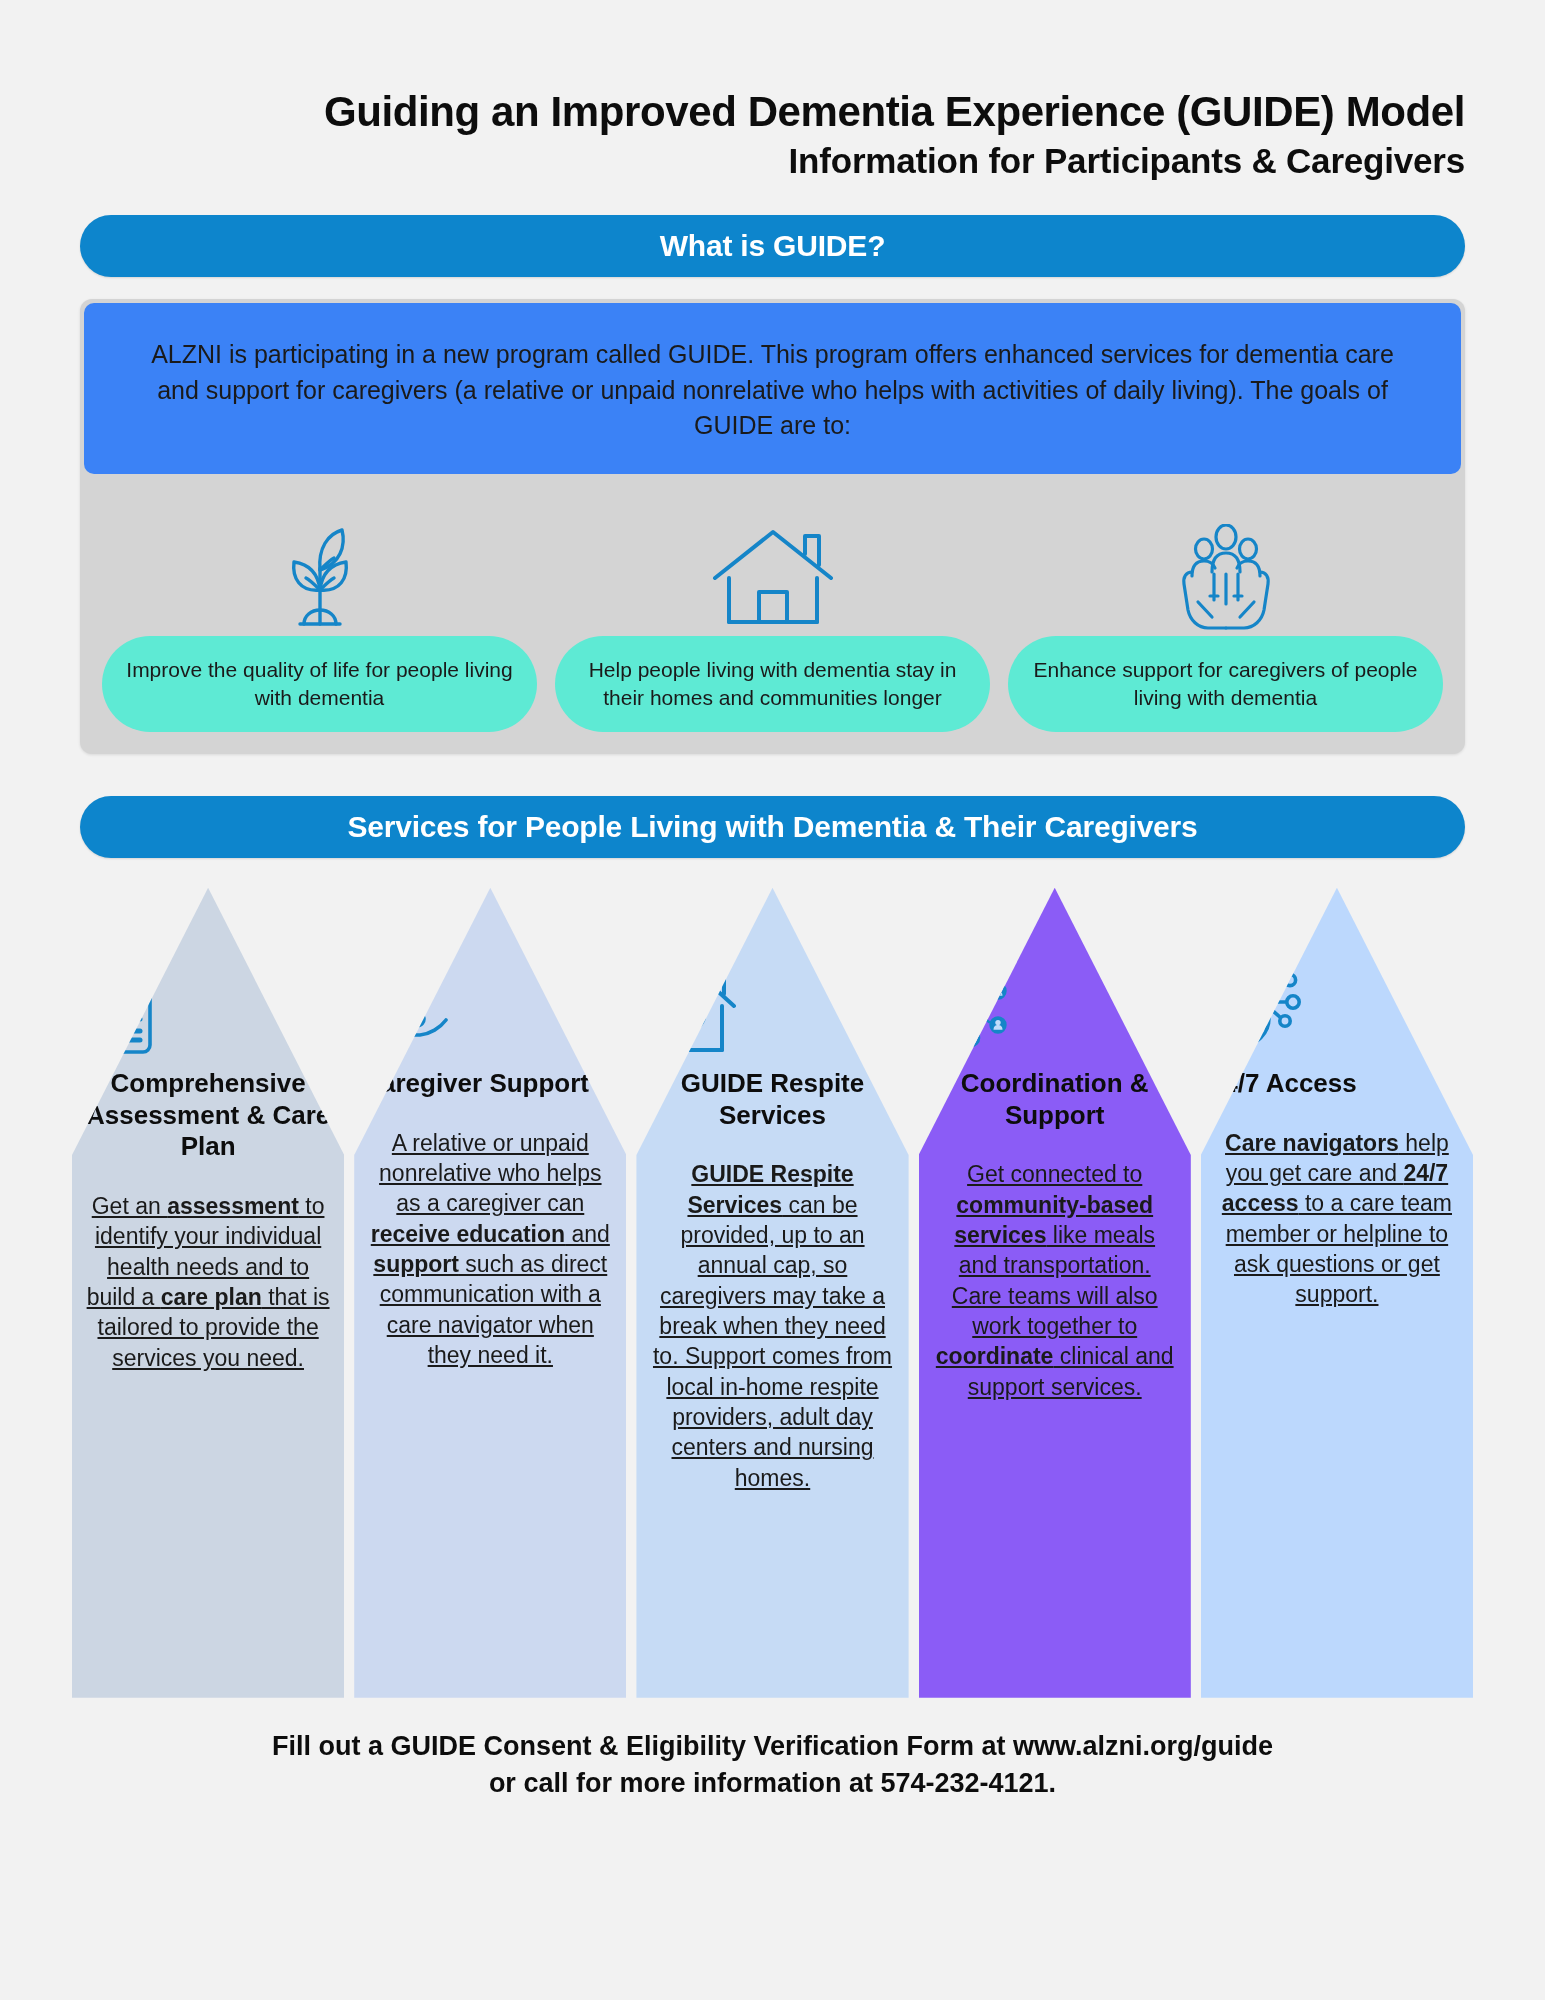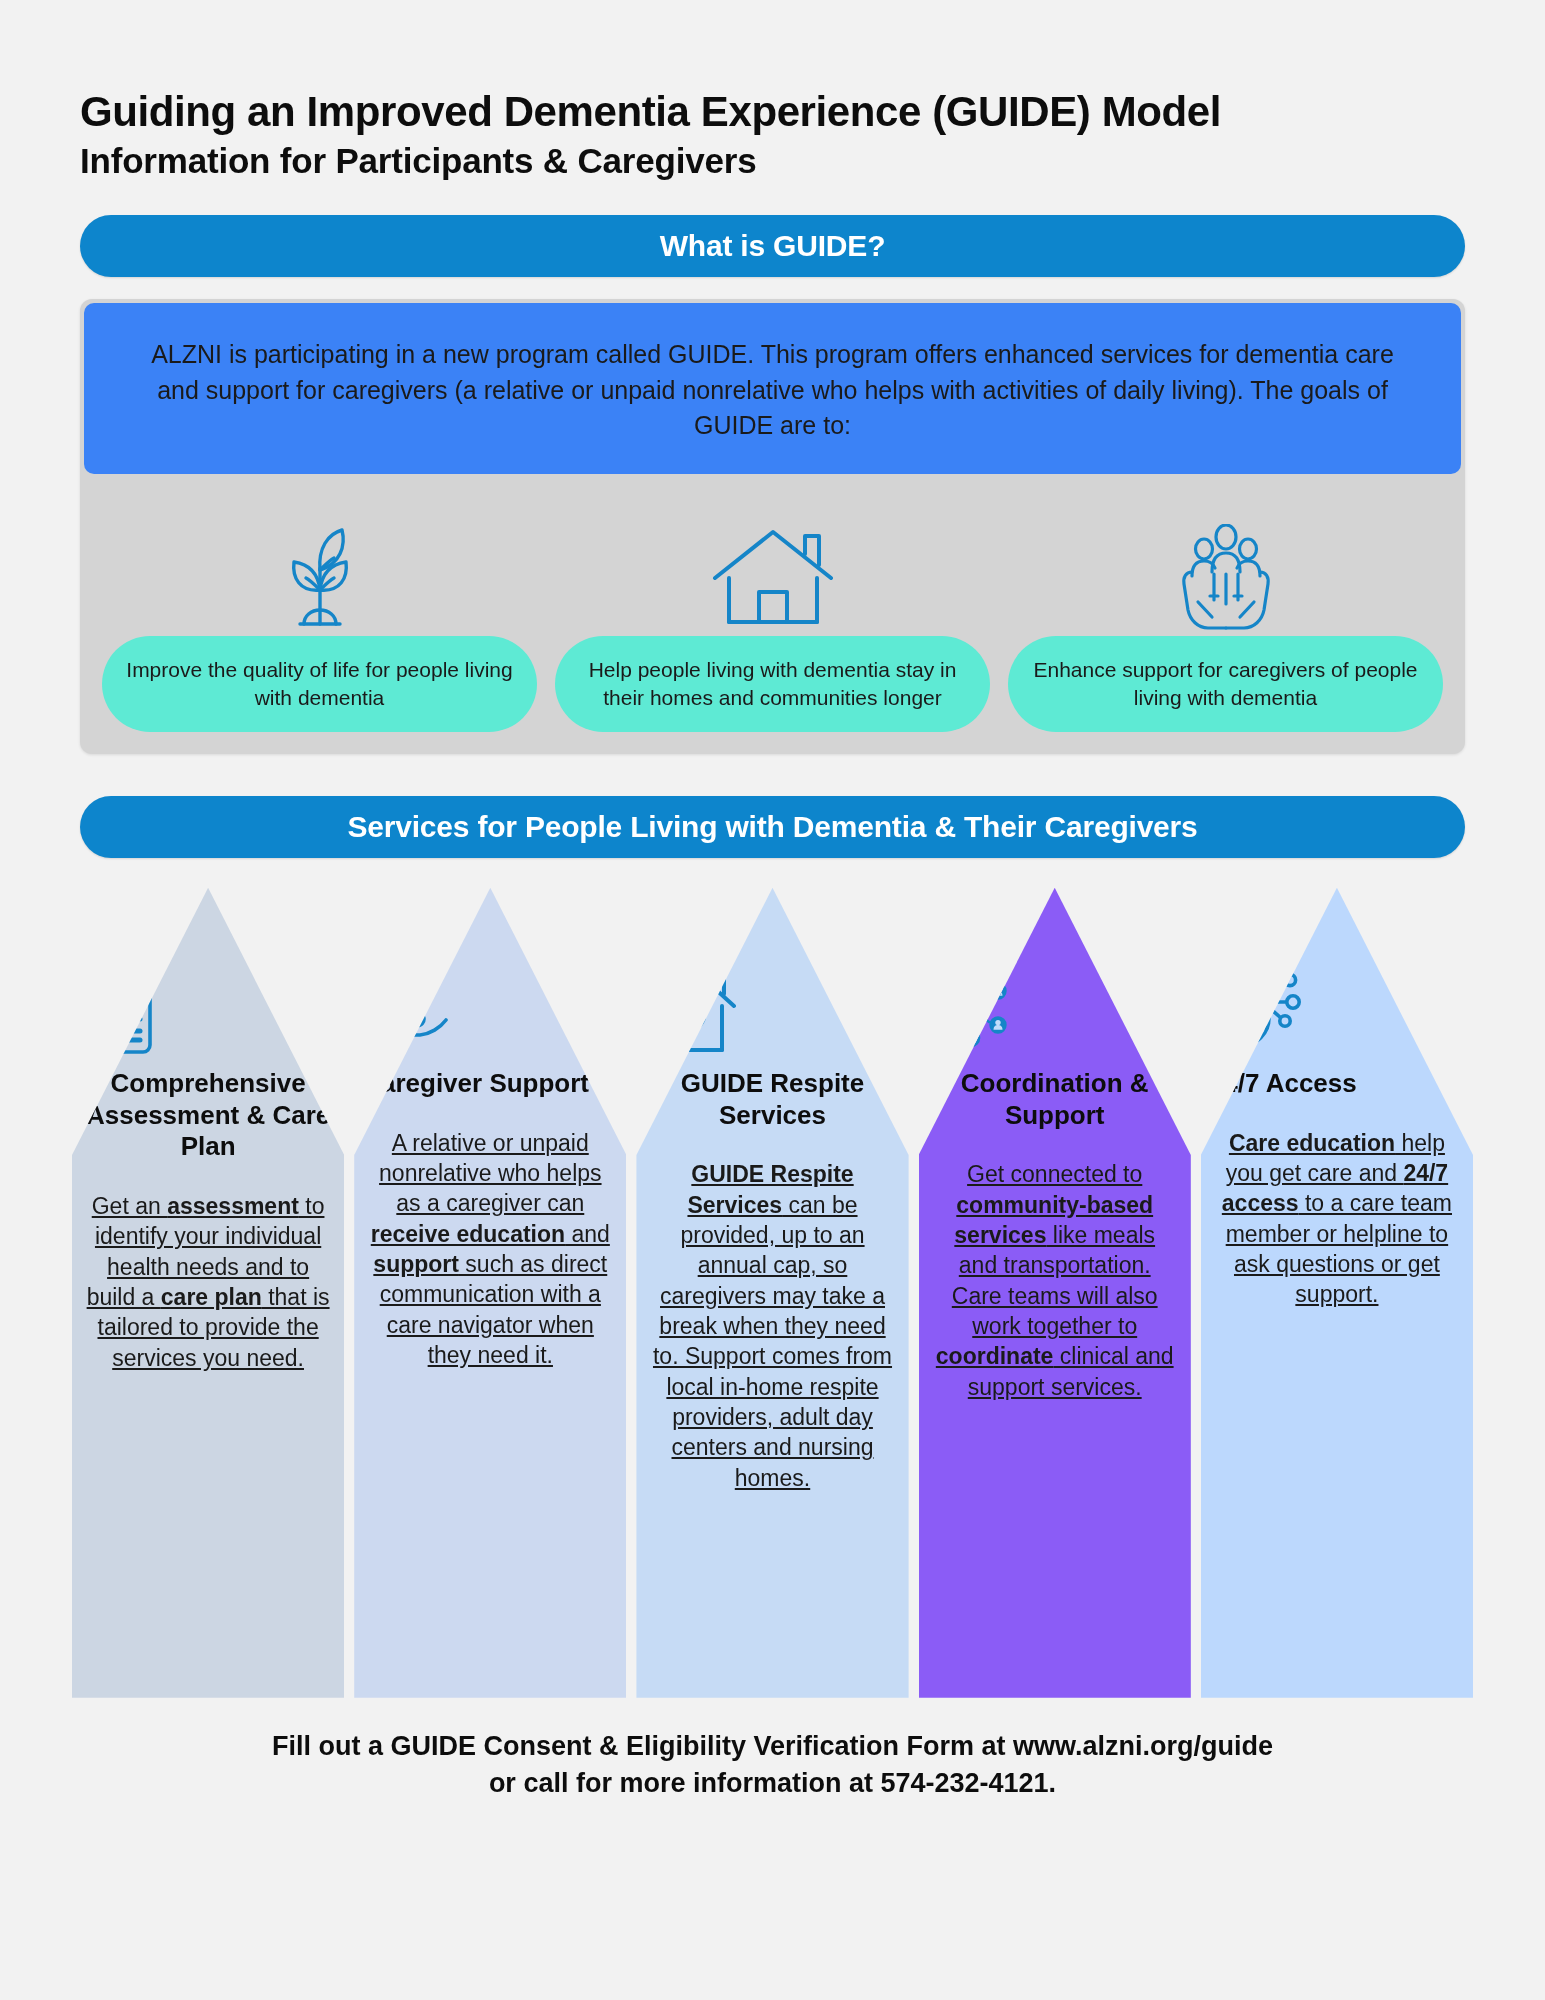--- a/index.html
+++ b/index.html
@@ -6,21 +6,21 @@
   body{
     width:1545px;height:2000px;
     background:#f2f2f2;
     font-family:"Liberation Sans","DejaVu Sans",sans-serif;
     color:#111;
     overflow:hidden;
   }
   .page{position:relative;width:1545px;height:2000px;box-sizing:border-box;}
 
   
-  .title-block{padding:88px 80px 0 80px;text-align:left;}
+  .title-block{padding:88px 80px 0 80px;text-align:right;}
   .title-main{
     font-size:42px;font-weight:bold;letter-spacing:-0.4px;line-height:1.12;
     color:#0d0d0d;
   }
   .title-sub{
     font-size:35px;font-weight:bold;letter-spacing:-0.2px;line-height:1.15;
     color:#0d0d0d;margin-top:6px;
   }
 
   
@@ -322,21 +322,21 @@
           <circle cx="89" cy="22" r="5.6" fill="#bcd8fd"></circle>
           <path d="M62 44 L86 44"></path>
           <circle cx="92" cy="44" r="6.2" fill="#bcd8fd"></circle>
           <path d="M62 44 L80 60"></path>
           <circle cx="84" cy="63" r="5.2" fill="#bcd8fd"></circle>
           <path d="M62 44 L44 30"></path>
           <circle cx="40" cy="27" r="4.6" fill="#bcd8fd"></circle>
         </svg>
       </div>
       <div class="arrow-title">24/7 Access</div>
-      <div class="arrow-body"><b>Care education</b> help you get care and <b>24/7 access</b> to a care team member or helpline to ask questions or get support.</div>
+      <div class="arrow-body"><b>Care navigators</b> help you get care and <b>24/7 access</b> to a care team member or helpline to ask questions or get support.</div>
     </div>
 
   </div>
 
   <div class="footer">
     <span>Fill out a GUIDE Consent &amp; Eligibility Verification Form at </span><span>www.alzni.org/guide</span>
     <span class="line2"><span>or call for more information at </span><span>574-232-4121</span><span>.</span></span>
   </div>
 
 </div>

